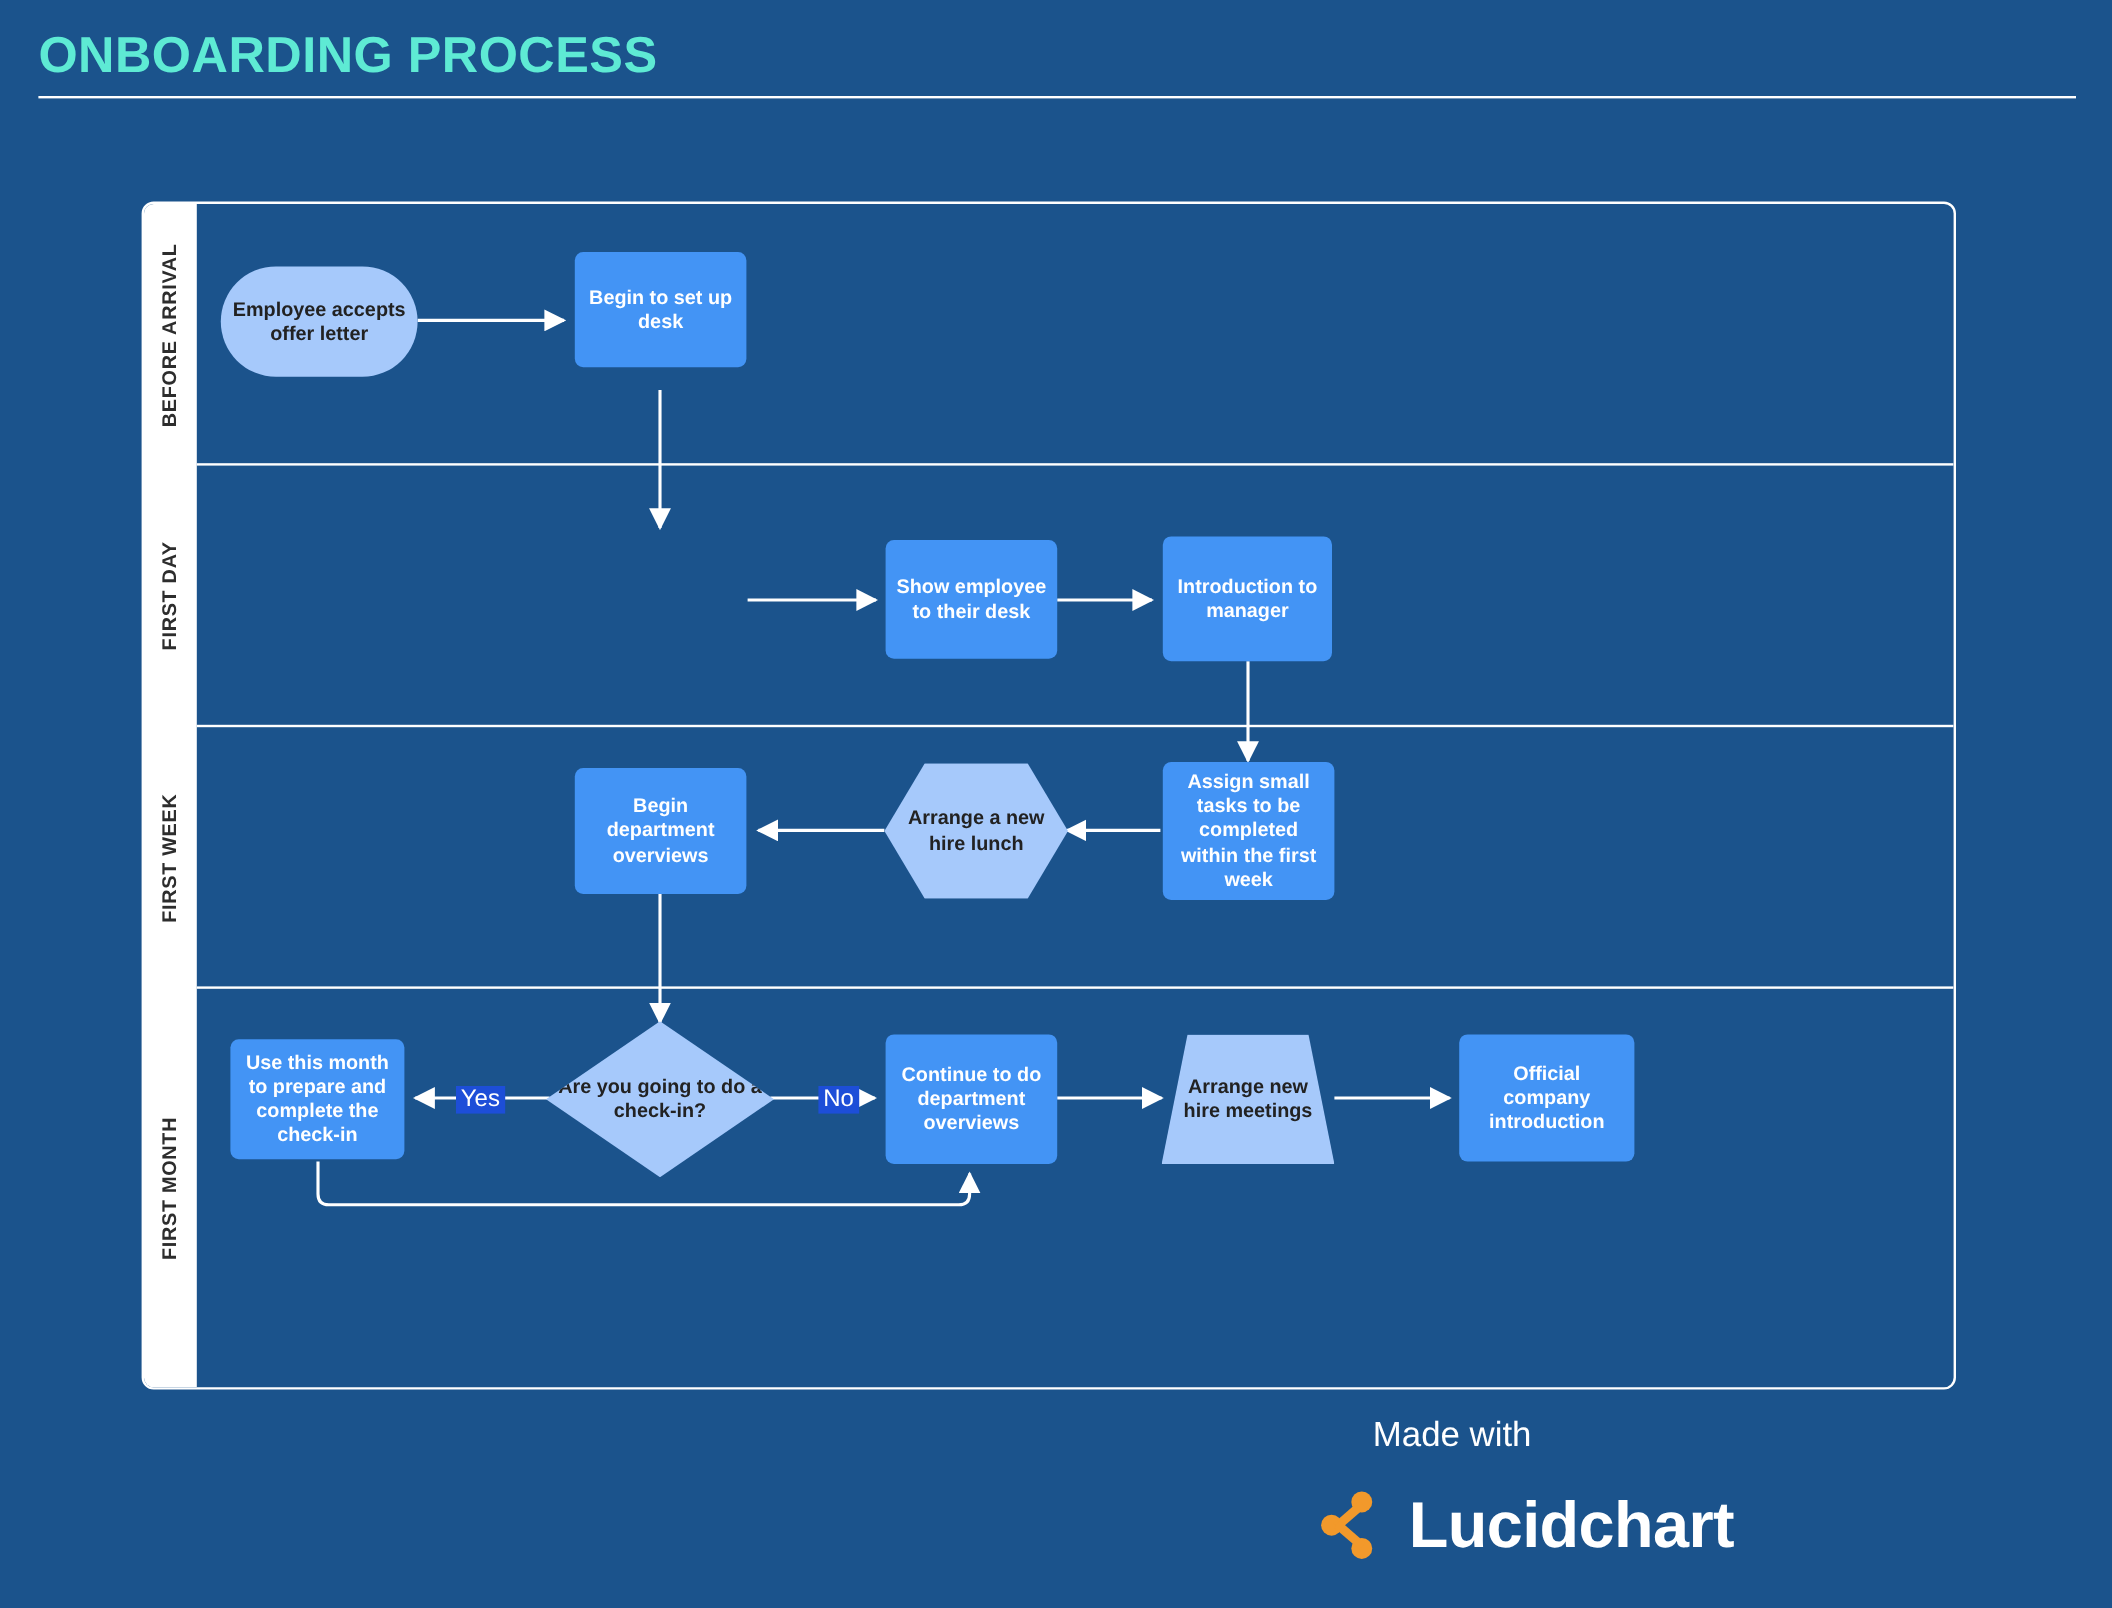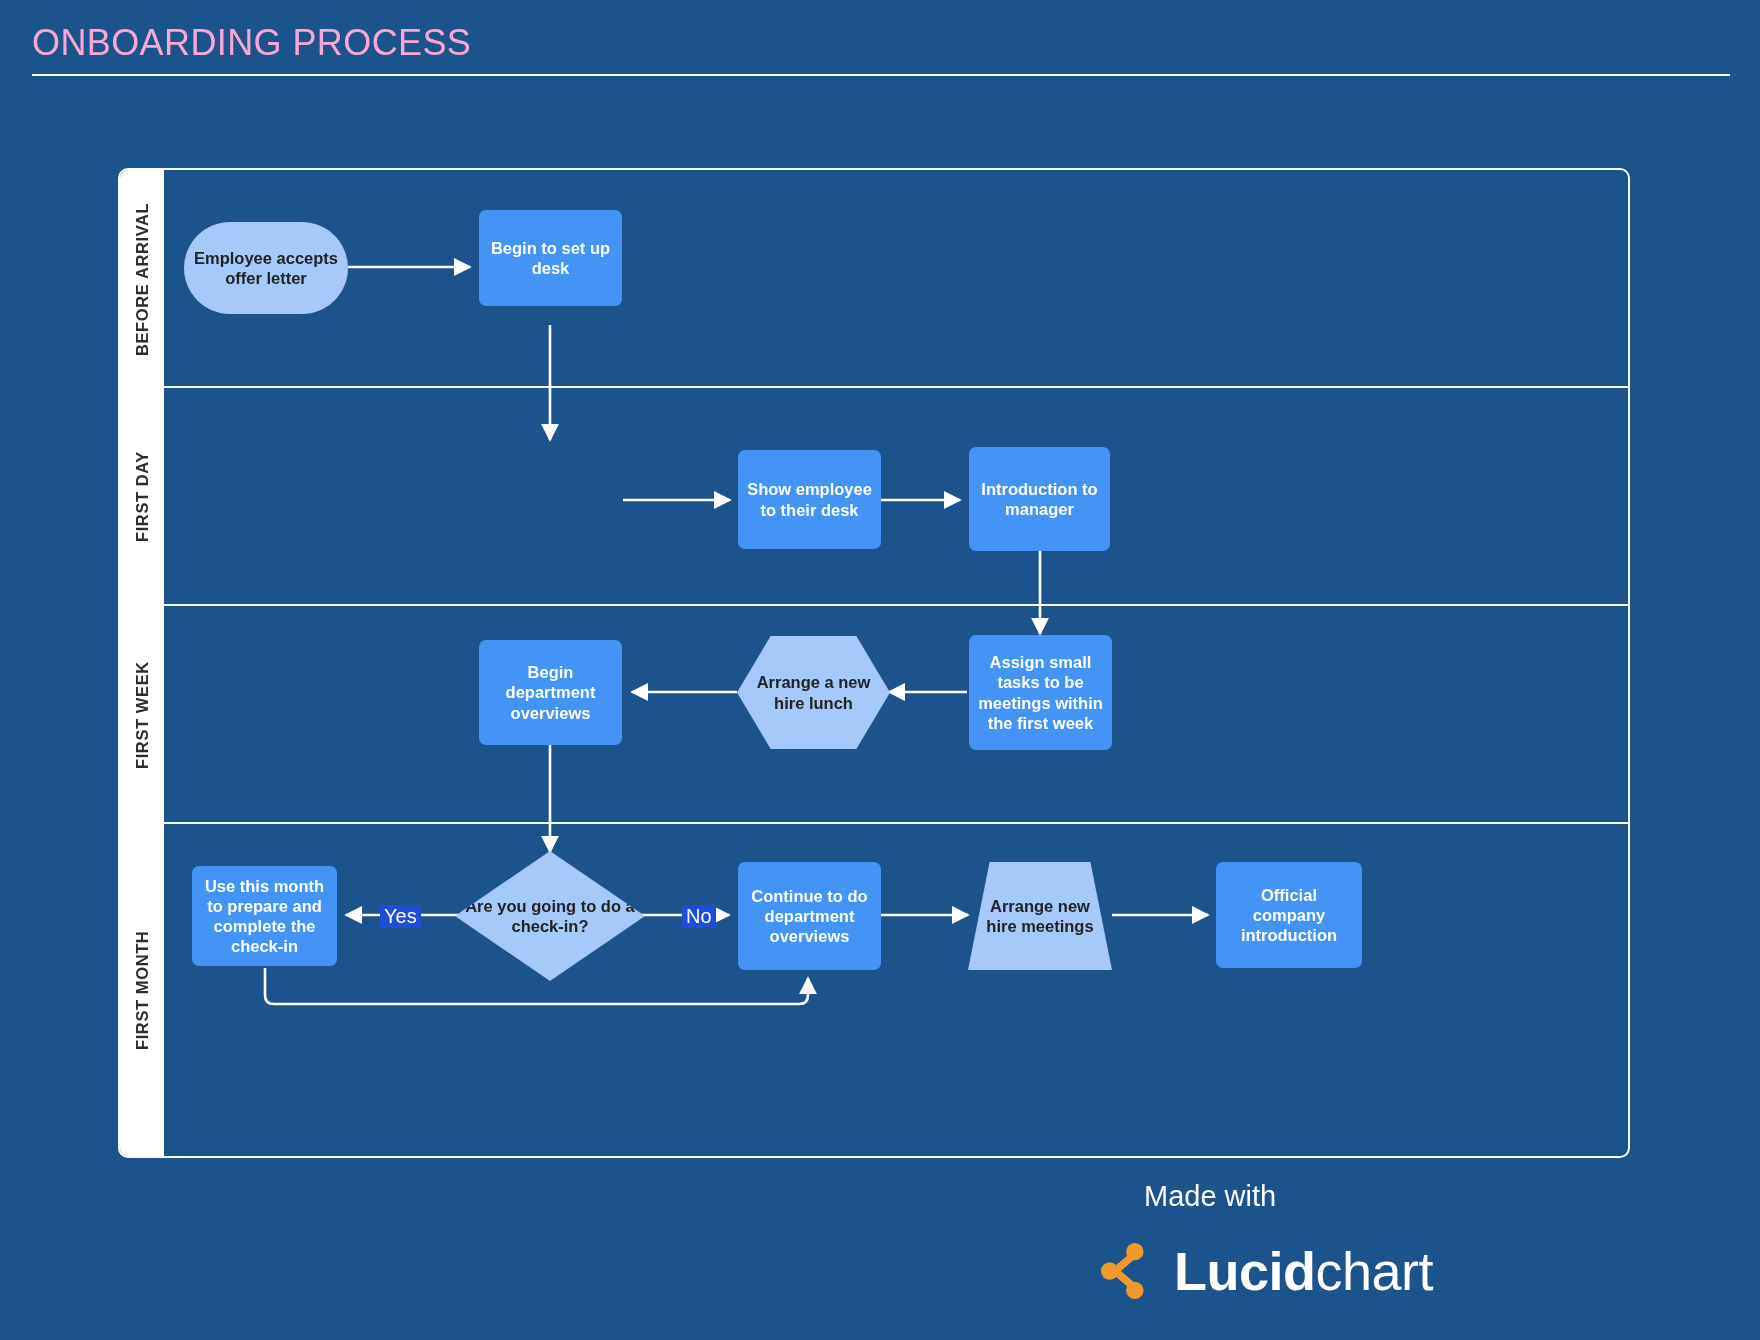--- a/index.html
+++ b/index.html
@@ -7,21 +7,21 @@
     width: 1760px; height: 1340px;
     background: #1b538c;
     font-family: "Liberation Sans", sans-serif;
     overflow: hidden;
   }
   #stage { position: relative; width: 1760px; height: 1340px; }
 
   
   #title-bar { position: absolute; left: 32px; top: 22px; width: 1700px; }
   #page-title {
-    font-size: 36px; font-weight: normal; color: #f9a8d4;
+    font-size: 42px; font-weight: bold; color: #5eead4;
     letter-spacing: 0.4px;
   }
   #title-rule {
     margin-top: 10px; height: 2px; background: #ffffff; width: 1698px;
   }
 
   
   #lane-frame {
     position: absolute; left: 118px; top: 168px;
     width: 1512px; height: 990px;
@@ -90,21 +90,21 @@
   
   #made-with {
     position: absolute; left: 1144px; top: 1180px;
     color: #ffffff; font-size: 29px; font-weight: normal;
   }
   #logo { position: absolute; left: 1098px; top: 1240px;
           display: flex; align-items: center; gap: 14px; }
   #logo-mark { width: 62px; height: 62px; flex: 0 0 auto; }
   #logo-text { font-size: 54px; color: #ffffff; letter-spacing: -0.5px; }
   #logo-text .b { font-weight: bold; }
-  #logo-text .r { font-weight: normal; }
+  #logo-text .r { font-weight: bold; }
 </style>
 </head>
 <body>
 
 <div id="stage">
 
   <div id="title-bar">
     <div id="page-title">ONBOARDING PROCESS</div>
     <div id="title-rule"></div>
   </div>
@@ -170,21 +170,21 @@
   </div>
 
   <div class="node process" style="left:738px; top:450px; width:143px; height:99px;">
     <span class="lbl">Show employee to their desk</span>
   </div>
   <div class="node process" style="left:969px; top:447px; width:141px; height:104px;">
     <span class="lbl">Introduction to manager</span>
   </div>
 
   <div class="node process" style="left:969px; top:635px; width:143px; height:115px;">
-    <span class="lbl">Assign small tasks to be meetings within the first week</span>
+    <span class="lbl">Assign small tasks to be completed within the first week</span>
   </div>
   <div class="node hexagon" style="left:737px; top:636px; width:153px; height:113px;">
     <span class="lbl">Arrange a new hire lunch</span>
   </div>
   <div class="node process" style="left:479px; top:640px; width:143px; height:105px;">
     <span class="lbl">Begin department overviews</span>
   </div>
 
   <div class="node diamond" style="left:455px; top:851px; width:190px; height:130px;">
     <span class="lbl">Are you going to do a check-in?</span>

